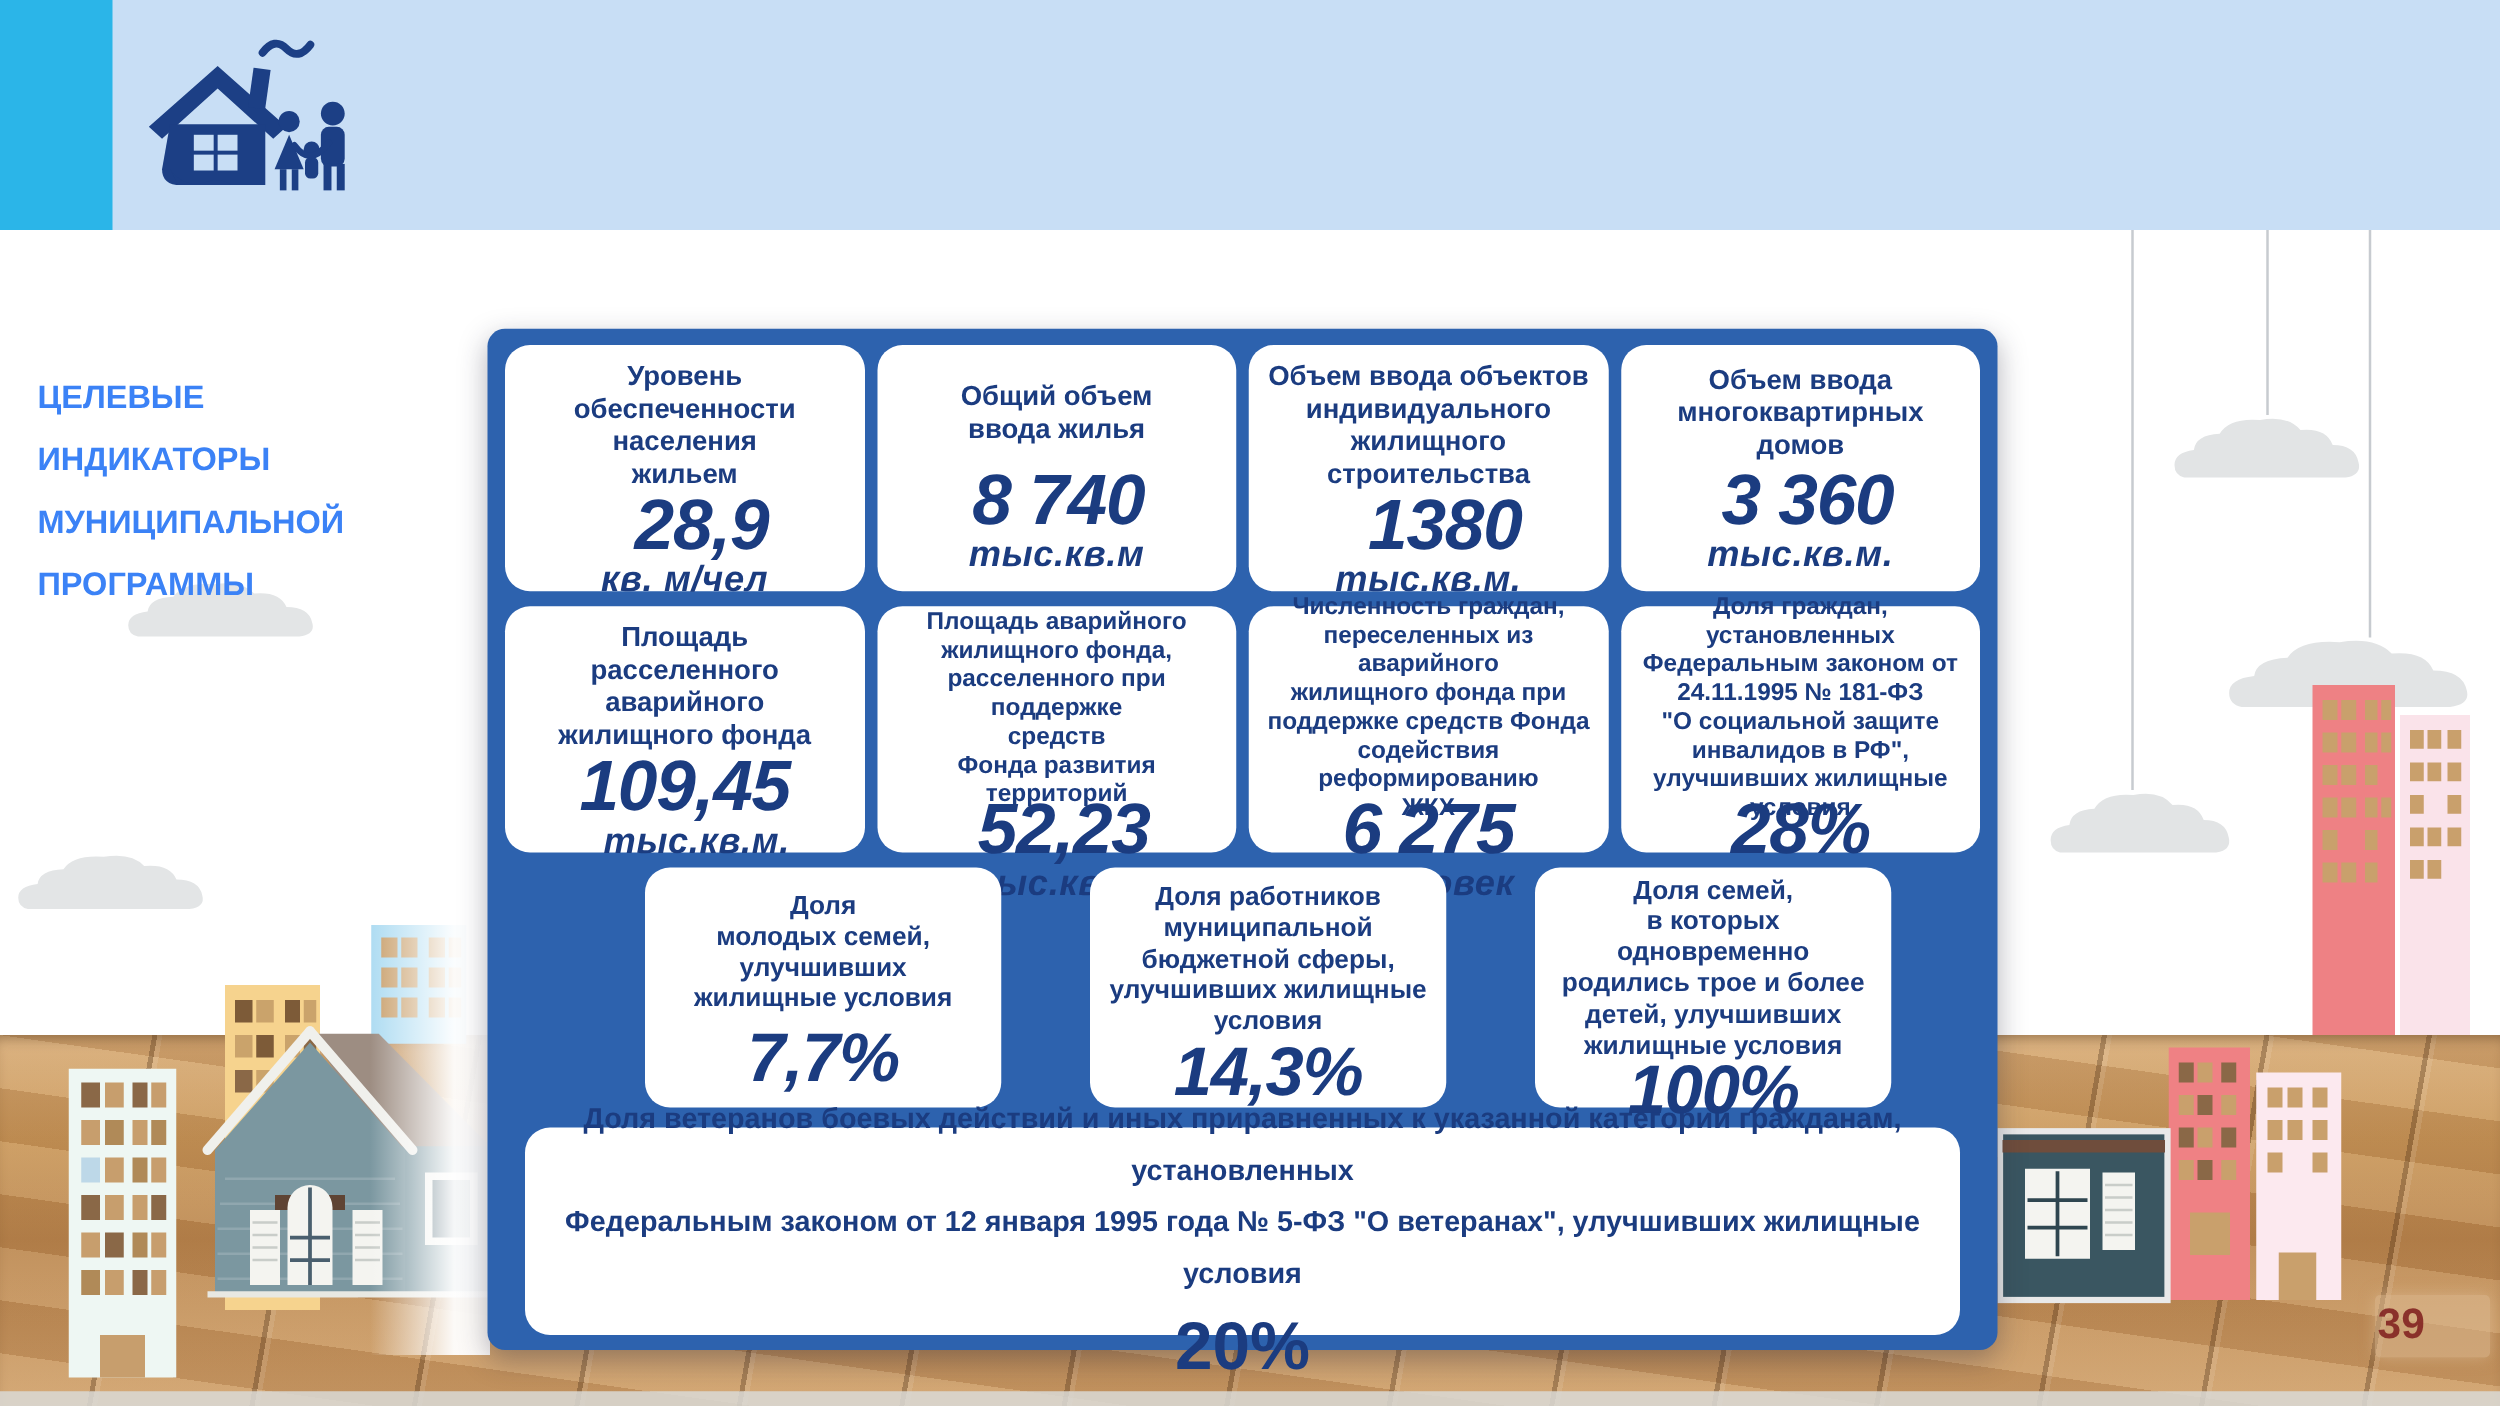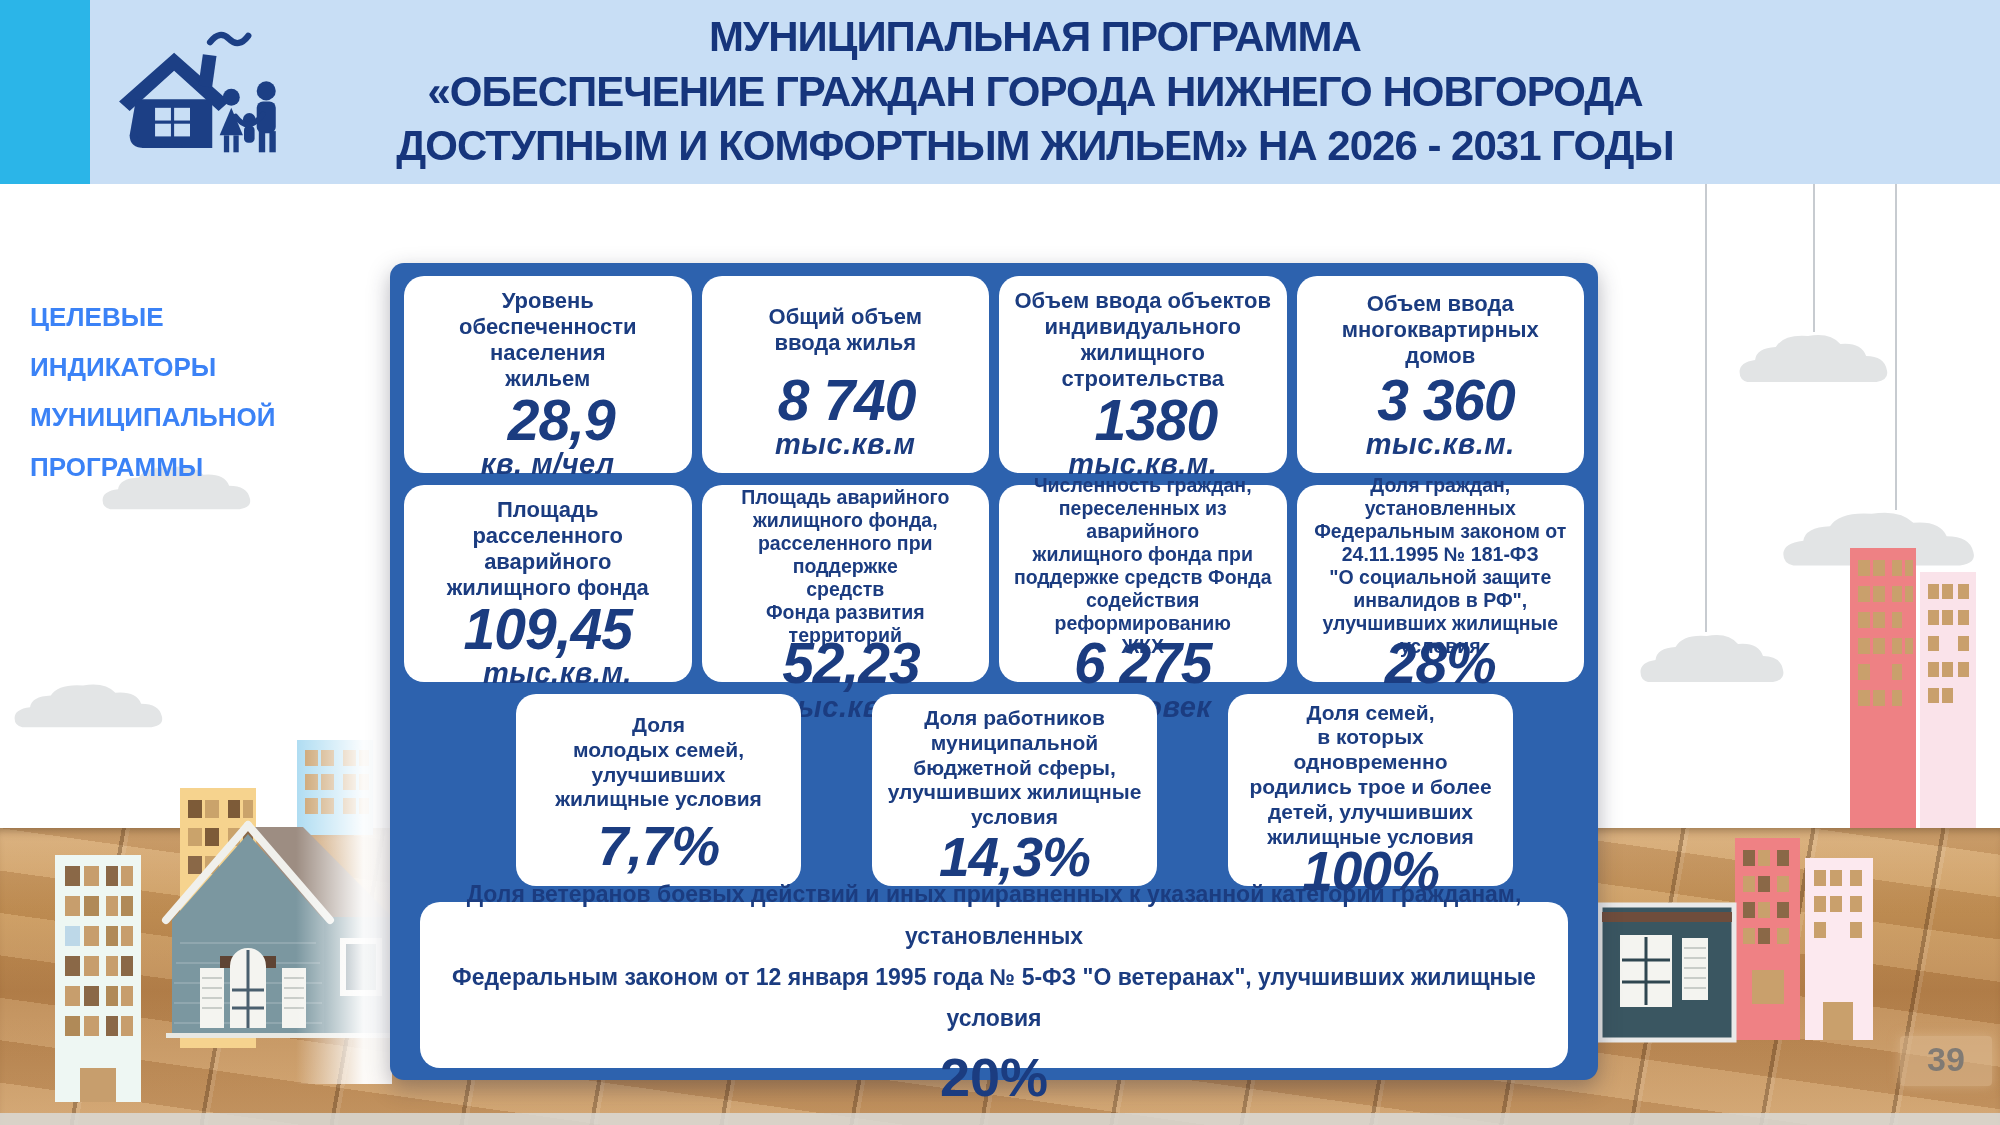--- a/index.html
+++ b/index.html
@@ -27,22 +27,22 @@
 
   .scene{position:absolute;z-index:2;}
   .fade-left{position:absolute;left:296px;top:184px;width:96px;height:900px;z-index:5;
     background:linear-gradient(90deg, rgba(255,255,255,0), rgba(255,255,255,.95) 70%);}
 
   .sidebar-label{position:absolute;left:30px;top:292px;width:330px;z-index:3;text-align:left;
     color:#3b82f6;font-weight:bold;font-size:26px;line-height:50px;white-space:pre-line;}
 
   .page-patch{position:absolute;left:1900px;top:1036px;width:92px;height:50px;z-index:3;
     background:rgba(220,185,145,.55);border-radius:4px;box-shadow:0 0 12px rgba(220,185,145,.6);}
-  .page-number{position:absolute;left:1902px;top:1040px;width:88px;z-index:3;text-align:center;
-    color:#737373;opacity:.85;font-weight:bold;font-size:34px;}
+  .page-number{position:absolute;left:1902px;top:1040px;width:88px;z-index:3;
+    color:#7f1d1d;opacity:.85;font-weight:bold;font-size:34px;}
 
   
   .panel{position:absolute;left:390px;top:263px;width:1208px;height:817px;z-index:6;
     background:#2d62ae;border-radius:14px;box-shadow:0 8px 22px rgba(40,40,60,.35);}
   .row{position:absolute;left:14px;right:14px;display:flex;gap:10px;}
   .row1{top:13px;height:197px;}
   .row2{top:222px;height:197px;}
   .row3{top:431px;left:126px;right:auto;gap:71px;height:192px;}
   .row4{top:639px;left:30px;right:auto;width:1148px;height:166px;}
   .card{flex:1;background:#ffffff;border-radius:20px;display:flex;flex-direction:column;
@@ -306,25 +306,20 @@
           <rect x="126" y="110" width="5" height="16"></rect>
         <circle cx="157" cy="68" r="9"></circle>
         <rect x="148" y="78" width="18" height="30" rx="6"></rect>
         <rect x="150" y="106" width="6" height="20"></rect>
           <rect x="160" y="106" width="6" height="20"></rect>
         <circle cx="141" cy="95" r="6"></circle>
         <rect x="136" y="101" width="10" height="16" rx="4"></rect>
         <path d="M128,92 q6,8 12,8 M154,90 q-8,10 -14,10" stroke="#1c3f85" stroke-width="5" fill="none" stroke-linecap="round"></path>
       </g>
     </svg>
-    <div class="title">
-      <div>МУНИЦИПАЛЬНАЯ ПРОГРАММА</div>
-      <div>«ОБЕСПЕЧЕНИЕ ГРАЖДАН ГОРОДА НИЖНЕГО НОВГОРОДА</div>
-      <div>ДОСТУПНЫМ И КОМФОРТНЫМ ЖИЛЬЕМ» НА 2026 - 2031 ГОДЫ</div>
-    </div>
   </div>
 
   <div class="sidebar-label">ЦЕЛЕВЫЕ
 ИНДИКАТОРЫ
 МУНИЦИПАЛЬНОЙ
 ПРОГРАММЫ</div>
 
   <div class="panel">
 
     <div class="row row1">

